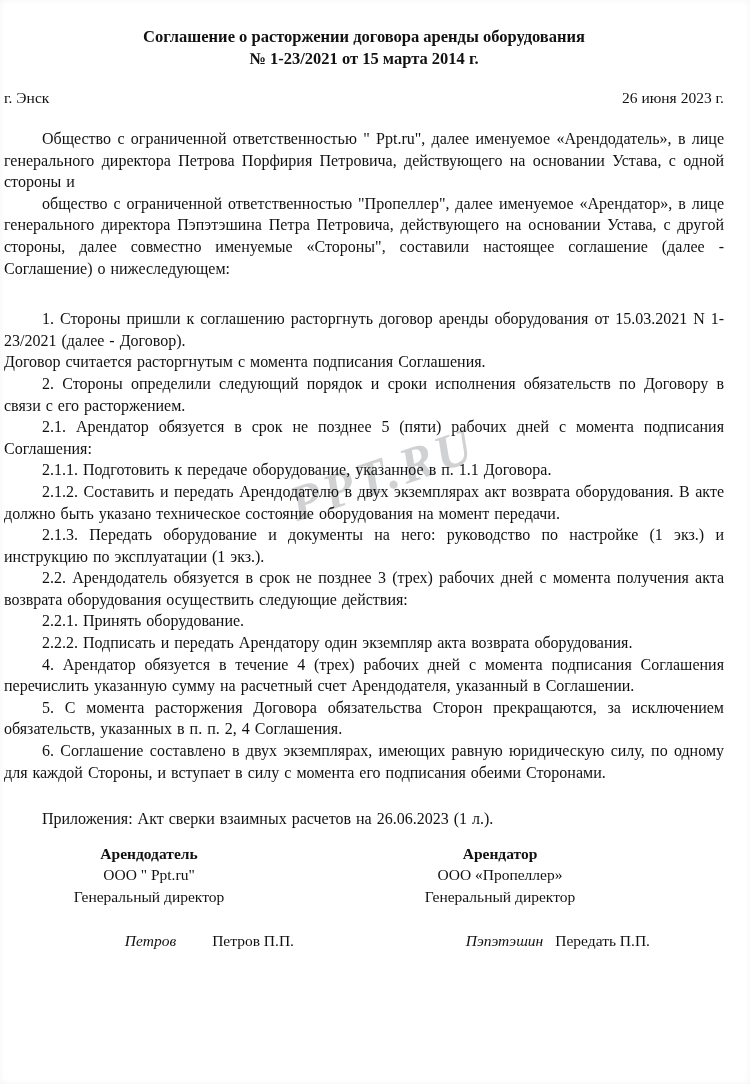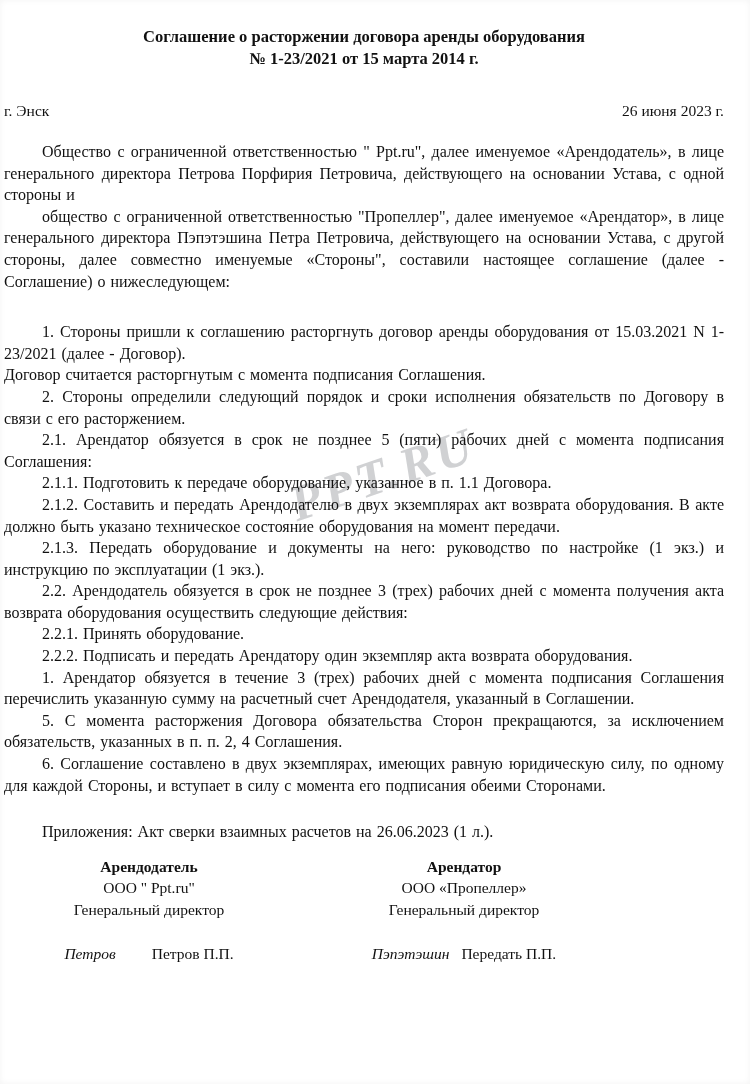--- a/index.html
+++ b/index.html
@@ -27,52 +27,52 @@
     font-weight: bold;
     font-size: 16.5px;
     line-height: 22px;
     margin: 2px 0 0 0;
   }
   .city-date-row {
     display: flex;
     justify-content: space-between;
     font-size: 15.5px;
     line-height: 21px;
-    margin-top: 30px;
+    margin-top: 17px;
   }
   .body-text {
     margin-top: 20px;
     font-size: 16px;
     line-height: 21.6px;
     word-spacing: 1px;
   }
   .para {
     margin: 0;
     text-indent: 38px;
     text-align: justify;
   }
   .no-indent { text-indent: 0; }
   .space-before { margin-top: 29px; }
   .attachments {
     margin-top: 25px;
   }
   .sig-block {
     display: flex;
-    gap: 20px;
+    gap: 56px;
     margin-top: 13px;
     font-size: 15.5px;
     line-height: 21.6px;
   }
   .sig-col { text-align: center; }
   .sig-col.left  { width: 290px; }
   .sig-col.right { width: 300px; }
   .sig-role { font-weight: bold; }
   .sig-row {
     display: flex;
-    justify-content: center;
+    justify-content: flex-end;
     align-items: baseline;
     margin-top: 22px;
   }
   .sig-col.left  .sig-row { gap: 36px; }
   .sig-col.right .sig-row { gap: 12px; }
   .sig-script { font-style: italic; }
   .watermark {
     position: absolute;
     left: 282px;
     top: 478px;
@@ -114,21 +114,21 @@
       <p class="para space-before">1. Стороны пришли к соглашению расторгнуть договор аренды оборудования от 15.03.2021 N 1-23/2021 (далее - Договор).</p>
       <p class="para no-indent">Договор считается расторгнутым с момента подписания Соглашения.</p>
       <p class="para">2. Стороны определили следующий порядок и сроки исполнения обязательств по Договору в связи с его расторжением.</p>
       <p class="para">2.1. Арендатор обязуется в срок не позднее 5 (пяти) рабочих дней с момента подписания Соглашения:</p>
       <p class="para">2.1.1. Подготовить к передаче оборудование, указанное в п. 1.1 Договора.</p>
       <p class="para">2.1.2. Составить и передать Арендодателю в двух экземплярах акт возврата оборудования. В акте должно быть указано техническое состояние оборудования на момент передачи.</p>
       <p class="para">2.1.3. Передать оборудование и документы на него: руководство по настройке (1 экз.) и инструкцию по эксплуатации (1 экз.).</p>
       <p class="para">2.2. Арендодатель обязуется в срок не позднее 3 (трех) рабочих дней с момента получения акта возврата оборудования осуществить следующие действия:</p>
       <p class="para">2.2.1. Принять оборудование.</p>
       <p class="para">2.2.2. Подписать и передать Арендатору один экземпляр акта возврата оборудования.</p>
-      <p class="para">1. Арендатор обязуется в течение 3 (трех) рабочих дней с момента подписания Соглашения перечислить указанную сумму на расчетный счет Арендодателя, указанный в Соглашении.</p>
+      <p class="para">4. Арендатор обязуется в течение 4 (трех) рабочих дней с момента подписания Соглашения перечислить указанную сумму на расчетный счет Арендодателя, указанный в Соглашении.</p>
       <p class="para">5. С момента расторжения Договора обязательства Сторон прекращаются, за исключением обязательств, указанных в п. п. 2, 4 Соглашения.</p>
       <p class="para">6. Соглашение составлено в двух экземплярах, имеющих равную юридическую силу, по одному для каждой Стороны, и вступает в силу с момента его подписания обеими Сторонами.</p>
 
       <p class="para attachments">Приложения: Акт сверки взаимных расчетов на 26.06.2023 (1 л.).</p>
     </div>
 
     <div class="sig-block">
 
       <div class="sig-col left">
         <div class="sig-role">Арендодатель</div>

